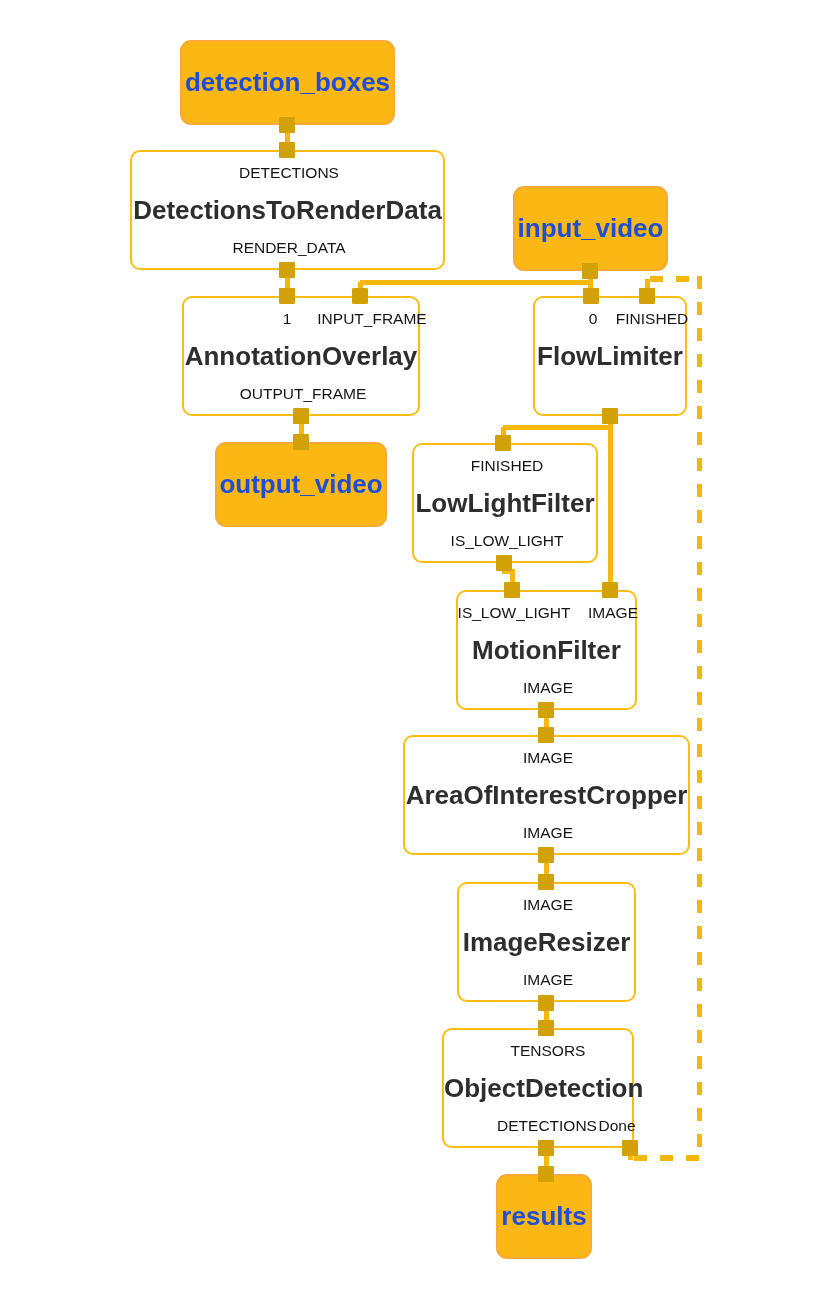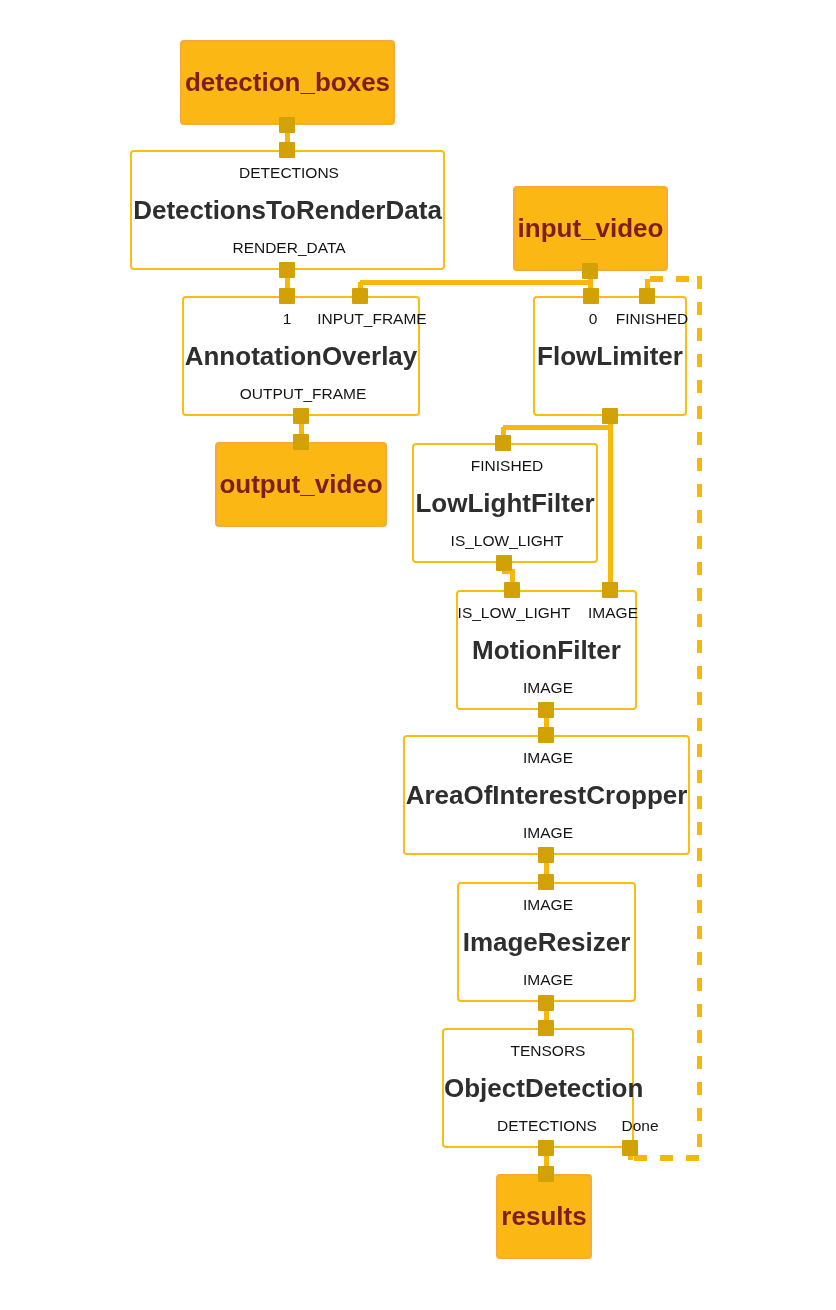--- a/index.html
+++ b/index.html
@@ -2,26 +2,26 @@
 <html><head>
 <meta charset="utf-8">
 <style>
   html,body{margin:0;padding:0;background:#ffffff;}
   #canvas{
     position:relative;width:836px;height:1310px;background:#ffffff;overflow:hidden;
     font-family:"Liberation Sans", sans-serif;
   }
   .node{position:absolute;box-sizing:border-box;z-index:2;}
   .packet{
-    background:#FBB713;border:2.5px solid #F9A938;border-radius:4px;
+    background:#FBB713;border:2.5px solid #F9A938;border-radius:11px;
     display:flex;align-items:center;justify-content:center;
-    font-weight:700;font-size:26px;color:#7f1d1d;
+    font-weight:700;font-size:26px;color:#1d4ed8;
   }
   .calc{
-    background:#ffffff;border:2.5px solid #FCBD13;border-radius:4px;
+    background:#ffffff;border:2.5px solid #FCBD13;border-radius:10px;
   }
   .title{
     position:absolute;left:0;right:0;top:50%;transform:translateY(-50%);
     text-align:center;font-weight:700;font-size:26px;color:#2e2e2e;white-space:nowrap;
   }
   .plabel{
     position:absolute;transform:translateX(-50%);
     font-size:15.5px;color:#141414;white-space:nowrap;line-height:1;
   }
   .plabel.top{top:13px;}
@@ -112,21 +112,21 @@
   <div class="node calc" style="left:457px;top:882px;width:179px;height:120px;">
     <div class="plabel top" style="left:89px;">IMAGE</div>
     <div class="title">ImageResizer</div>
     <div class="plabel bottom" style="left:89px;">IMAGE</div>
   </div>
 
   <div class="node calc" style="left:442px;top:1028px;width:192px;height:120px;">
     <div class="plabel top" style="left:104px;">TENSORS</div>
     <div class="title">ObjectDetection</div>
     <div class="plabel bottom" style="left:103px;">DETECTIONS</div>
-    <div class="plabel bottom" style="left:196px;">Done</div>
+    <div class="plabel bottom" style="left:173px;">Done</div>
   </div>
 
   <div class="node packet" style="left:496px;top:1174px;width:96px;height:85px;">
     <span>results</span>
   </div>
 
   <div class="port" style="left:279px;top:117px;"></div>
   <div class="port" style="left:279px;top:142px;"></div>
   <div class="port" style="left:279px;top:262px;"></div>
   <div class="port" style="left:279px;top:288px;"></div>

